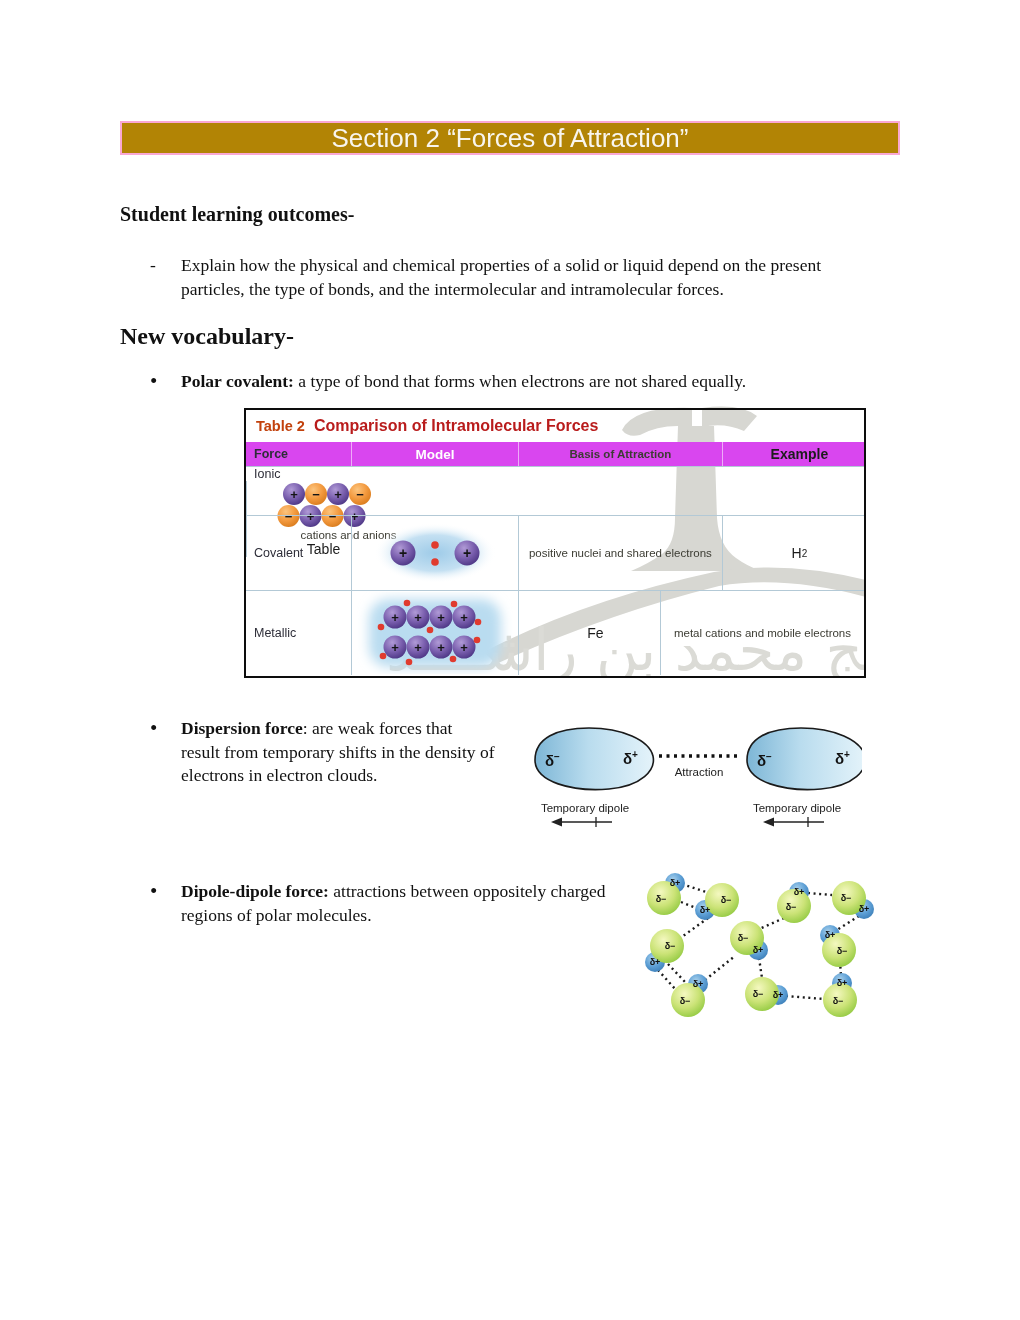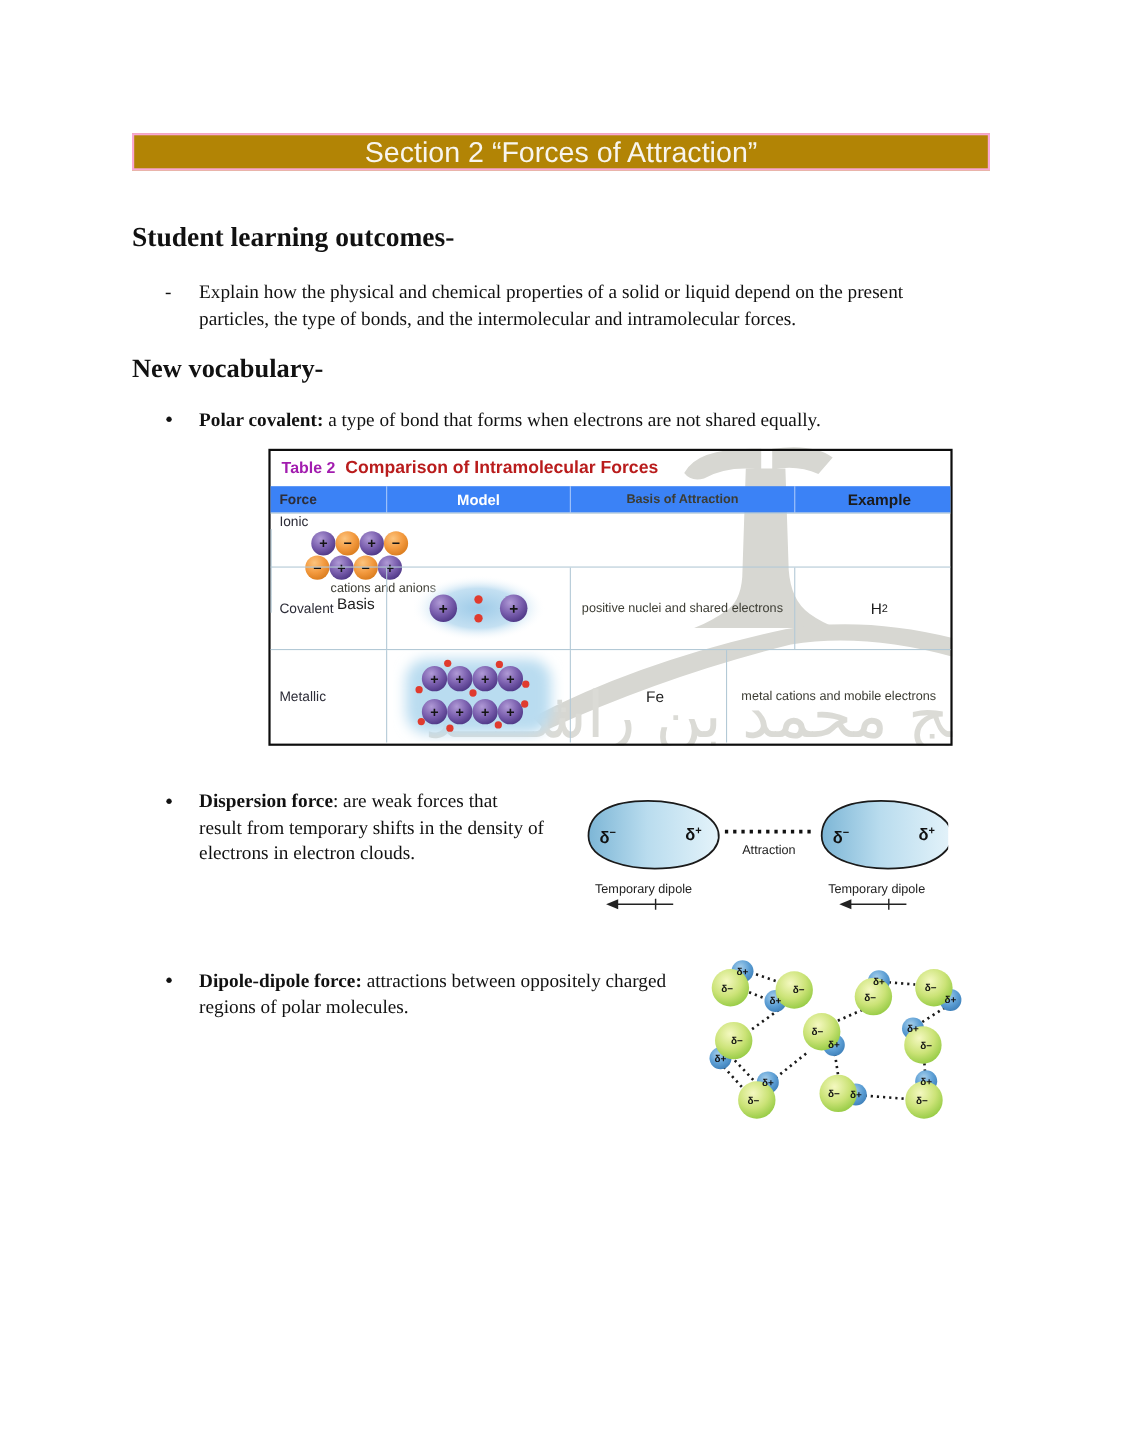--- a/index.html
+++ b/index.html
@@ -7,38 +7,38 @@
         font-family:"Liberation Serif",serif;color:#111;}
   
   .wm-box{position:absolute;left:244px;top:400px;width:622px;height:278px;overflow:hidden;z-index:1;}
   .wm-arabic{position:absolute;right:-14px;bottom:-6px;white-space:nowrap;direction:rtl;
              font-family:"DejaVu Sans",sans-serif;font-size:58px;color:#dbdbd6;letter-spacing:1px;}
   
   .banner{position:absolute;left:120px;top:121px;width:780px;height:34px;box-sizing:border-box;
           background:#b28405;border:2px solid #f9a8d4;display:flex;align-items:center;justify-content:center;z-index:2;}
   .banner span{font-family:"Liberation Sans",sans-serif;font-size:26px;color:#f8f5ee;}
   
-  .h-outcomes{position:absolute;left:120px;top:203px;font-size:25px;font-weight:bold;z-index:2;}
+  .h-outcomes{position:absolute;left:120px;top:203px;font-size:20px;font-weight:bold;z-index:2;}
   .h-vocab{position:absolute;left:120px;top:323px;font-size:24px;font-weight:bold;z-index:2;}
   .item{position:absolute;z-index:2;font-size:17.5px;line-height:23.5px;}
   .item .marker{position:absolute;left:0;top:0;}
   .item .bullet{font-size:21px;line-height:22px;}
   .item p{margin:0 0 0 31px;}
   .outcome-item{left:150px;top:254px;width:730px;}
   .polar-item{left:150px;top:370px;width:760px;}
   .dispersion-item{left:150px;top:717px;width:345px;}
   .dipole-item{left:150px;top:880px;width:465px;}
   
   .forces-table{position:absolute;left:244px;top:408px;width:622px;height:270px;box-sizing:border-box;
                 border:2px solid #0d0d0d;z-index:2;font-family:"Liberation Sans",sans-serif;
                 display:flex;flex-direction:column;background:transparent;}
   .t-title{height:32px;display:flex;align-items:center;padding-left:10px;}
-  .t-label{font-size:14.5px;font-weight:bold;color:#a21caf;margin-right:9px;}
+  .t-label{font-size:14.5px;font-weight:bold;color:#c2410c;margin-right:9px;}
   .t-heading{font-size:16px;font-weight:bold;color:#b91c1c;}
-  .t-head{height:24px;display:flex;background:#3b82f6;}
+  .t-head{height:24px;display:flex;background:#d946ef;}
   .t-head .c{color:#ffffff;font-weight:bold;font-size:13.5px;display:flex;align-items:center;}
   .t-head .c + .c{border-left:1px solid rgba(255,255,255,.55);}
   .t-row{display:flex;border-top:1px solid #b3c9d6;}
   .t-row .c + .c{border-left:1px solid #b3c9d6;}
   .c{box-sizing:border-box;display:flex;align-items:center;justify-content:center;}
   .c.f{width:17%;justify-content:flex-start;padding-left:8px;font-size:12.5px;color:#2d2d38;}
   .c.m{width:27%;}
   .c.b{width:33%;font-size:11.5px;color:#3c3c33;text-align:center;}
   .c.e{width:23%;font-size:14px;color:#1c1c1c;padding-left:12px;}
   .r1{height:48px;flex-direction:column;}.r2{height:74px;}.r3{height:84px;}
@@ -155,21 +155,21 @@
             <text x="83" y="17.5">−</text>
             <text x="11.5" y="39.5">−</text>
             <text x="33.5" y="39.5">+</text>
             <text x="55.5" y="39.5">−</text>
             <text x="77.5" y="39.5">+</text>
           </g>
         </svg>
       </div>
       <div class="c b">cations and anions</div>
       <div class="c e">
-          <span>Basis</span>
+          <span>Table</span>
           <sub></sub>
         </div>
     </div>
 
     <div class="t-row r2">
       <div class="c f">Covalent</div>
       <div class="c m">
         <svg class="sans-svg" width="140" height="64" viewBox="0 0 140 64">
           <ellipse cx="70" cy="32" rx="61" ry="30" fill="url(#cloudG)"></ellipse>
           <circle cx="38" cy="32" r="12.5" fill="url(#purp)"></circle>

